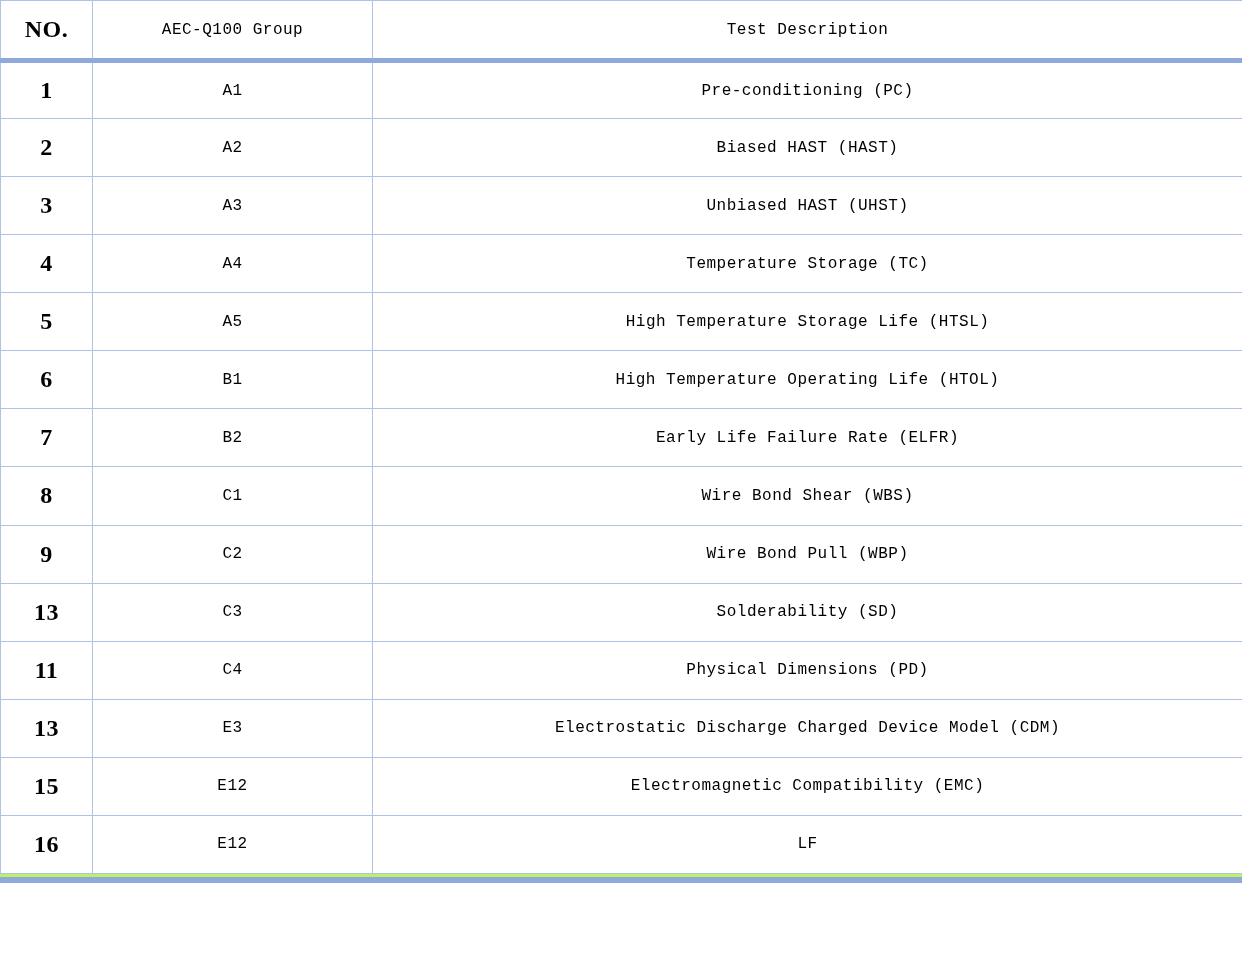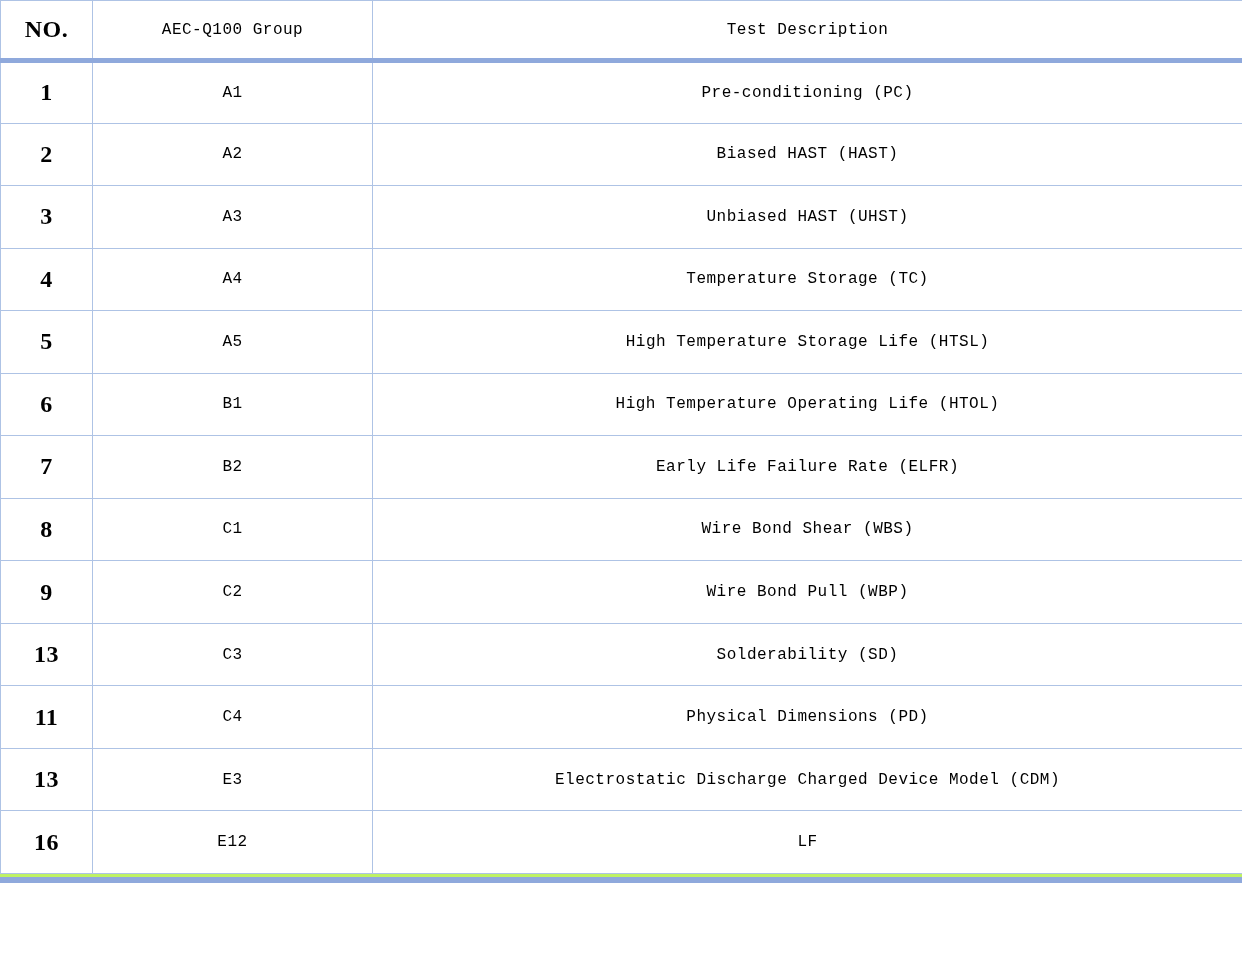--- a/index.html
+++ b/index.html
@@ -147,20 +147,25 @@
   </tr>
 
 
   <tr>
     <td class="num-text">13</td>
     <td class="mono-text">E3</td>
     <td class="mono-text">Electrostatic Discharge Charged Device Model (CDM)</td>
   </tr>
 
 
+  <tr>
+    <td class="num-text">15</td>
+    <td class="mono-text">E12</td>
+    <td class="mono-text">Electromagnetic Compatibility (EMC)</td>
+  </tr>
 
   <tr>
     <td class="num-text">16</td>
     <td class="mono-text">E12</td>
     <td class="mono-text">LF</td>
   </tr>
 </tbody>
   </table>
 </div>
 

